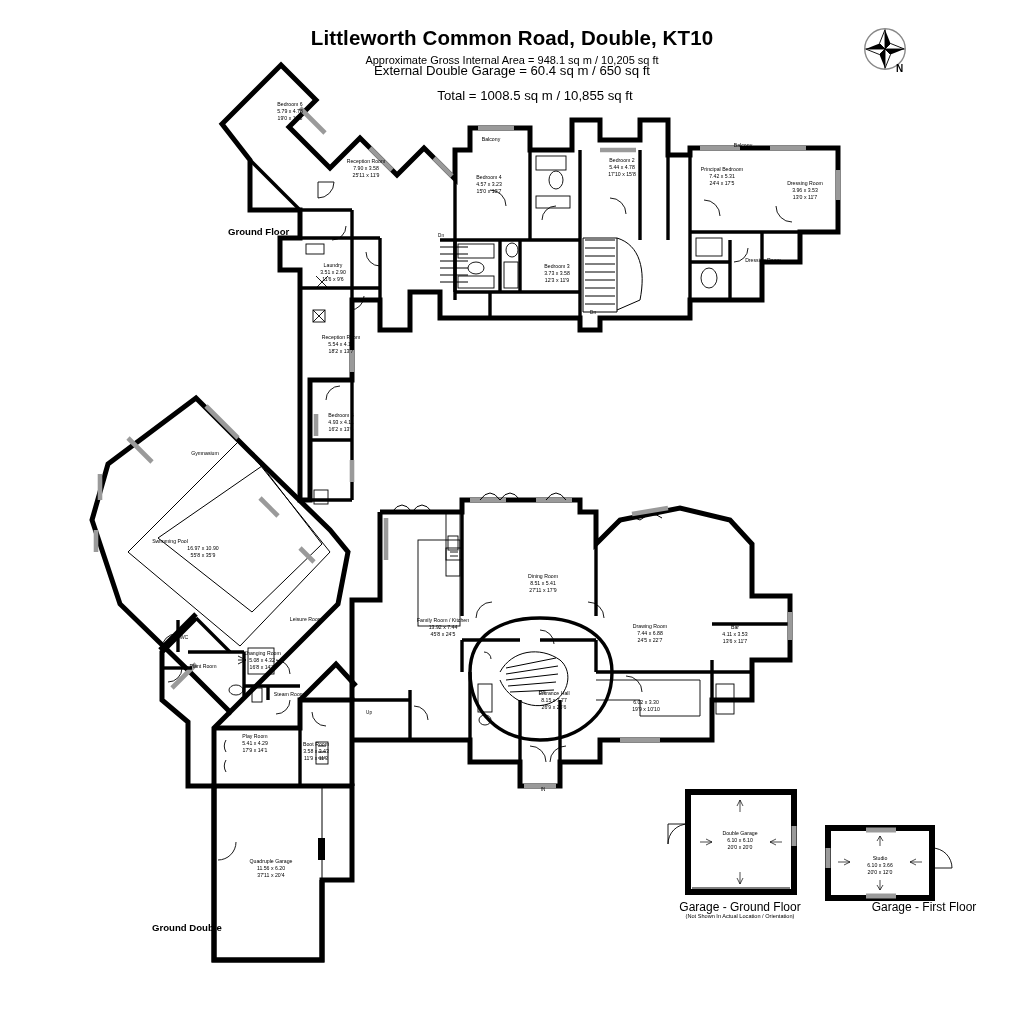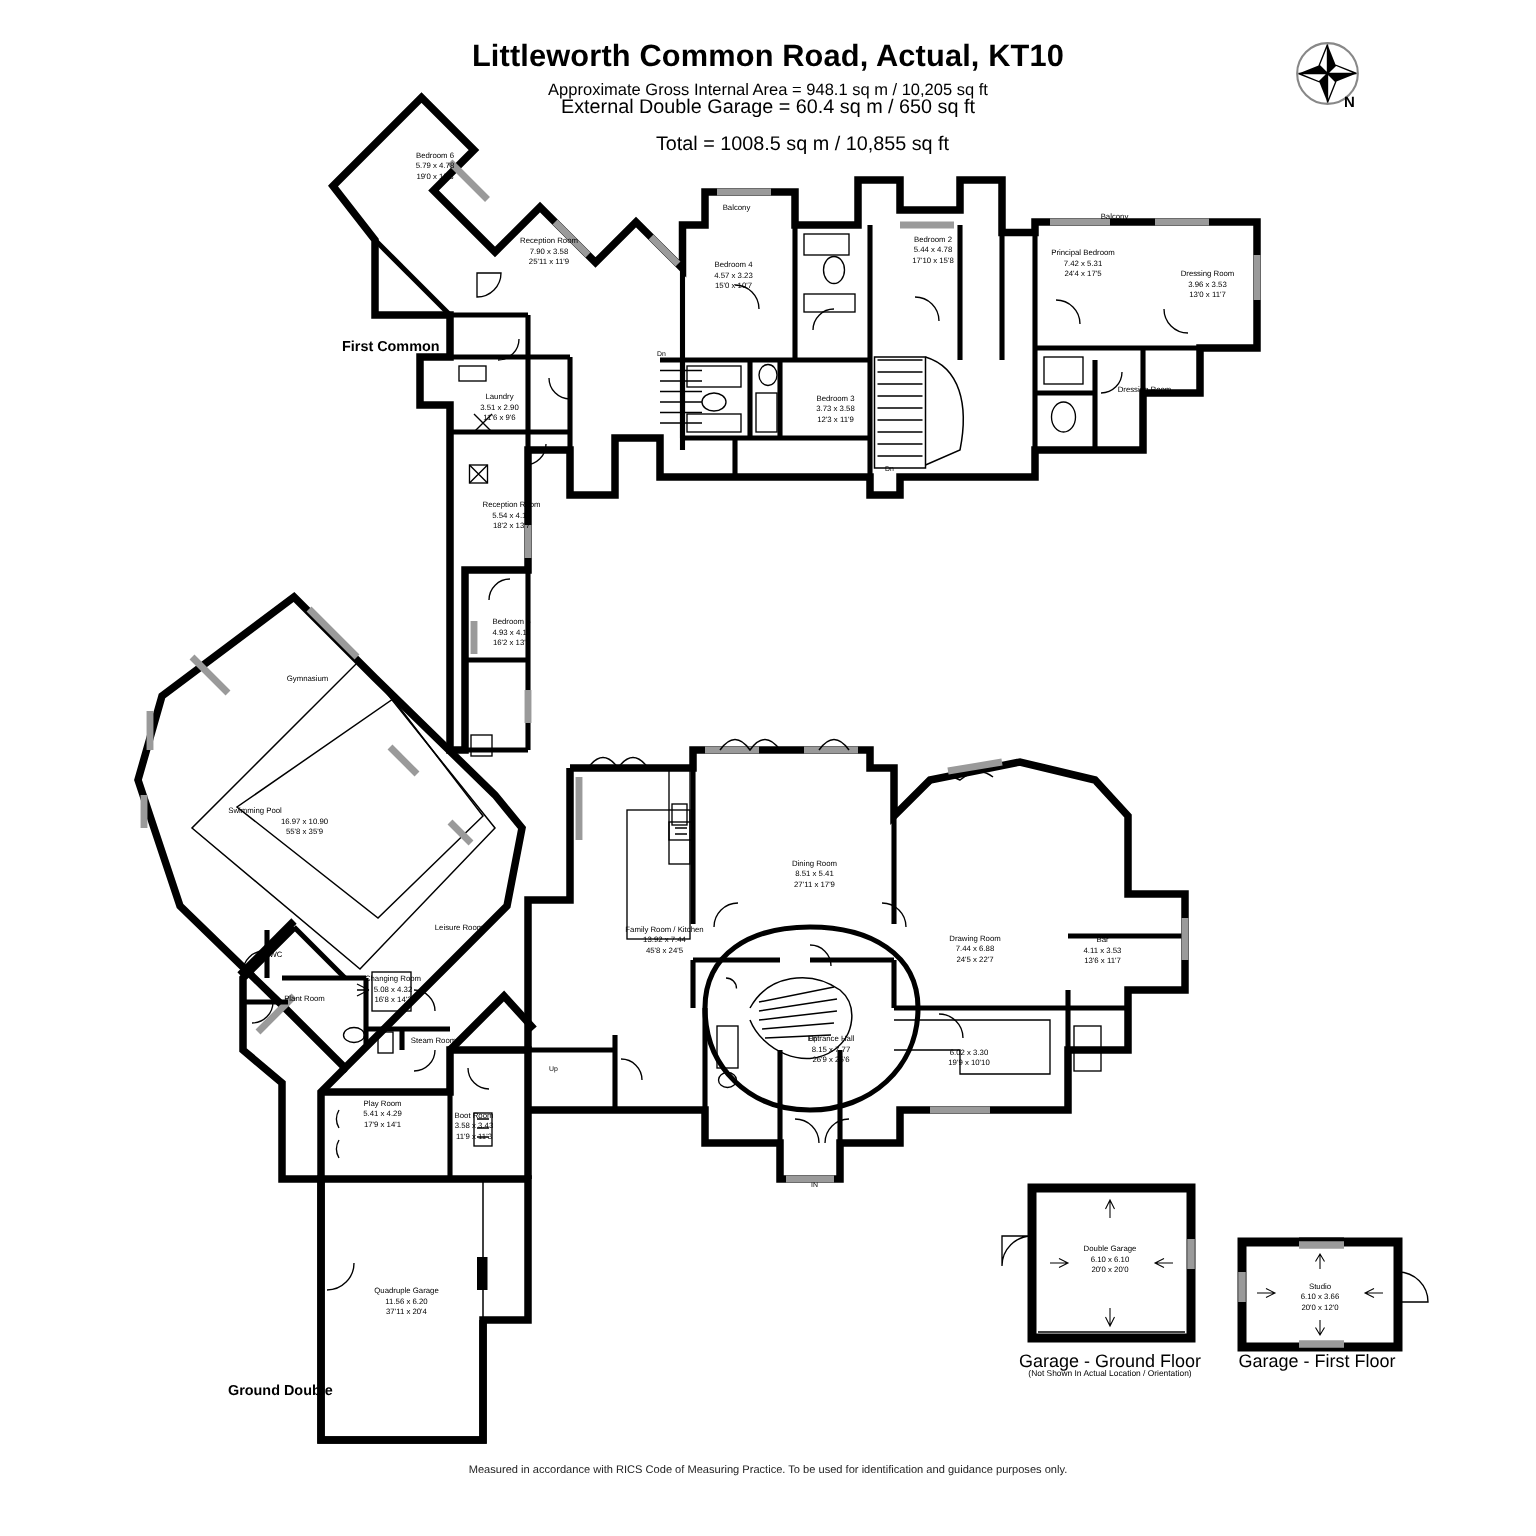--- a/index.html
+++ b/index.html
@@ -13,57 +13,57 @@
   #sub1{top:54px;font-size:11px;}
   #sub2{top:63px;font-size:13.2px;}
   #sub3{top:88px;font-size:13.2px;margin-left:23px;}
 
   .floorlabel{position:absolute;font-size:9.6px;font-weight:bold;}
   #ff-label{left:228px;top:226px;}
   #gf-label{left:152px;top:922px;}
 
   .garagecap{position:absolute;font-size:12px;font-weight:normal;text-align:center;}
   #gg-label{left:660px;top:900px;width:160px;}
-  #gf2-label{left:798px;top:900px;width:160px;}
+  #gf2-label{left:844px;top:900px;width:160px;}
   #gg-note{position:absolute;left:648px;top:913px;width:184px;text-align:center;font-size:5.6px;}
 
   .rm{position:absolute;text-align:center;line-height:1.32;font-size:5.2px;
       color:#000;white-space:nowrap;transform:translateX(-50%);}
   .rm .n{display:block;}
   .rm .d{display:block;}
   .tiny{position:absolute;font-size:4.6px;transform:translateX(-50%);}
 
   #footer{position:absolute;left:0;top:975px;width:100%;text-align:center;
           font-size:7.4px;line-height:1.45;color:#222;}
 
   #compass{position:absolute;left:862px;top:26px;width:46px;height:46px;}
   #compass-n{position:absolute;left:896px;top:63px;font-size:10px;font-weight:bold;}
 </style>
 </head>
 <body>
 
-<div class="hdr" id="title">Littleworth Common Road, Actual, KT10</div>
+<div class="hdr" id="title">Littleworth Common Road, Double, KT10</div>
 <div class="hdr" id="sub1">Approximate Gross Internal Area = 948.1 sq m / 10,205 sq ft</div>
 <div class="hdr" id="sub2">External  Double Garage  = 60.4 sq m / 650 sq ft</div>
 <div class="hdr" id="sub3">Total = 1008.5 sq m / 10,855 sq ft</div>
 
 <svg id="compass" viewBox="0 0 100 100">
   <circle cx="50" cy="50" r="44" fill="none" stroke="#888" stroke-width="3"></circle>
   <path d="M50 50 L50 8 L62 38 Z" fill="#000"></path>
   <path d="M50 50 L50 92 L38 62 Z" fill="#000"></path>
   <path d="M50 50 L92 50 L62 62 Z" fill="#000"></path>
   <path d="M50 50 L8 50 L38 38 Z" fill="#000"></path>
   <path d="M50 50 L50 8 L38 38 Z" fill="none" stroke="#000" stroke-width="2"></path>
   <path d="M50 50 L92 50 L62 38 Z" fill="none" stroke="#000" stroke-width="2"></path>
   <path d="M50 50 L50 92 L62 62 Z" fill="none" stroke="#000" stroke-width="2"></path>
   <path d="M50 50 L8 50 L38 62 Z" fill="none" stroke="#000" stroke-width="2"></path>
 </svg>
 <div id="compass-n">N</div>
 
-<div class="floorlabel" id="ff-label">First Common</div>
+<div class="floorlabel" id="ff-label">Ground Floor</div>
 <div class="floorlabel" id="gf-label">Ground Double</div>
 <div class="garagecap" id="gg-label">Garage - Ground Floor</div>
 <div class="garagecap" id="gf2-label">Garage - First Floor</div>
 <div id="gg-note">(Not Shown In Actual Location / Orientation)</div>
 
 <svg id="plan" viewBox="0 0 1024 1024">
   <g fill="none" stroke="#000" stroke-linejoin="miter" stroke-linecap="butt">
 
     <g stroke-width="5">
       <path d="M222,124 L281,65 L316,100 L289,127 L330,168 L360,138 L397,175 L424,148
@@ -479,14 +479,13 @@
       <span class="d">20'0 x 12'0</span>
     </div>
     <div class="tiny" style="left: 441px; top: 233px;">Dn</div>
     <div class="tiny" style="left: 593px; top: 310px;">Dn</div>
     <div class="tiny" style="left: 542px; top: 690px;">Up</div>
     <div class="tiny" style="left: 369px; top: 710px;">Up</div>
     <div class="tiny" style="left: 543px; top: 787px;">IN</div>
   </div>
 
 <div id="footer">
-  <div>Measured in accordance with RICS Code of Measuring Practice. To be used for identification and guidance purposes only.</div>
 </div>
 
 </body></html>

